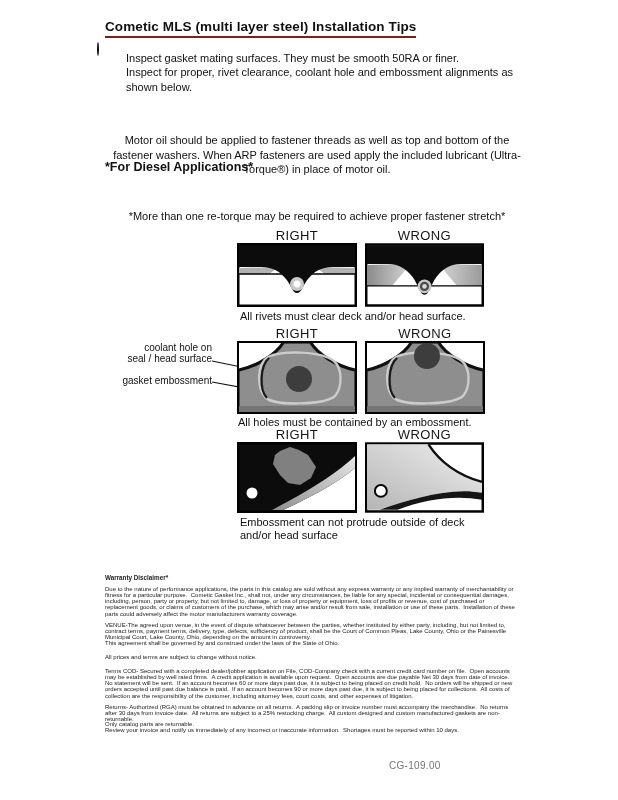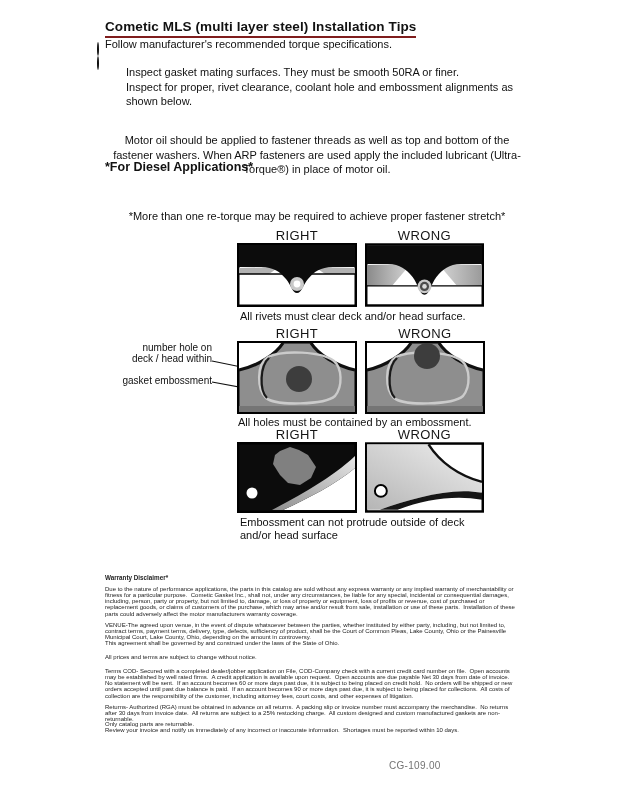--- a/index.html
+++ b/index.html
@@ -34,24 +34,20 @@
   .lead{pointer-events:none;}
 </style>
 </head>
 <body>
 
 <div class="page">
 
   <div class="abs title">Cometic MLS (multi layer steel) Installation Tips</div>
 
   <div class="abs bullets">
-    <div class="brow">
-      <span class="mk"><span class="mk-o"></span></span>
-      <span>Follow manufacturer's recommended torque specifications.</span>
-    </div>
     <div class="brow">
       <span class="mk"><span class="mk-o"></span></span>
     </div>
     <div class="brow sub">
       <span class="mk"><span class="mk-f"></span></span>
       <span>Inspect gasket mating surfaces.  They must be smooth 50RA or finer.</span>
     </div>
     <div class="brow sub">
       <span class="mk"><span class="mk-f"></span></span>
       <span>Inspect for proper, rivet clearance, coolant hole and embossment alignments as shown below.</span>
@@ -95,22 +91,22 @@
     <circle cx="60" cy="43.5" r="4.6" fill="#4a4a4a"></circle>
     <circle cx="60" cy="43.5" r="2.3" fill="#d9d9d9"></circle>
   </svg>
 
   <div class="abs cap" style="left:240px;top:310px;">All rivets must clear deck and/or head surface.</div>
 
   <div class="abs dlabel" style="left:237px;top:326px;width:120px;">RIGHT</div>
   <div class="abs dlabel" style="left:365px;top:326px;width:120px;">WRONG</div>
 
   <div class="abs sidelabel" style="top:342px;">
-    <div>number hole on</div>
-    <div>deck / head within</div>
+    <div>coolant hole on</div>
+    <div>seal / head surface</div>
   </div>
   <div class="abs sidelabel" style="top:375px;">gasket embossment</div>
 
   <svg class="abs lead" style="left:205px;top:348px;" width="160" height="50" viewBox="0 0 160 50">
     <line x1="7" y1="13" x2="90" y2="30" stroke="#111" stroke-width="1.1"></line>
     <line x1="7" y1="34" x2="56" y2="43" stroke="#111" stroke-width="1.1"></line>
   </svg>
 
   <svg class="abs panel" style="left:237px;top:341px;" width="120" height="73" viewBox="0 0 120 73">
     <rect x="1.25" y="1.25" width="117.5" height="70.5" fill="#8e8e8e" stroke="#000" stroke-width="2.5"></rect>

